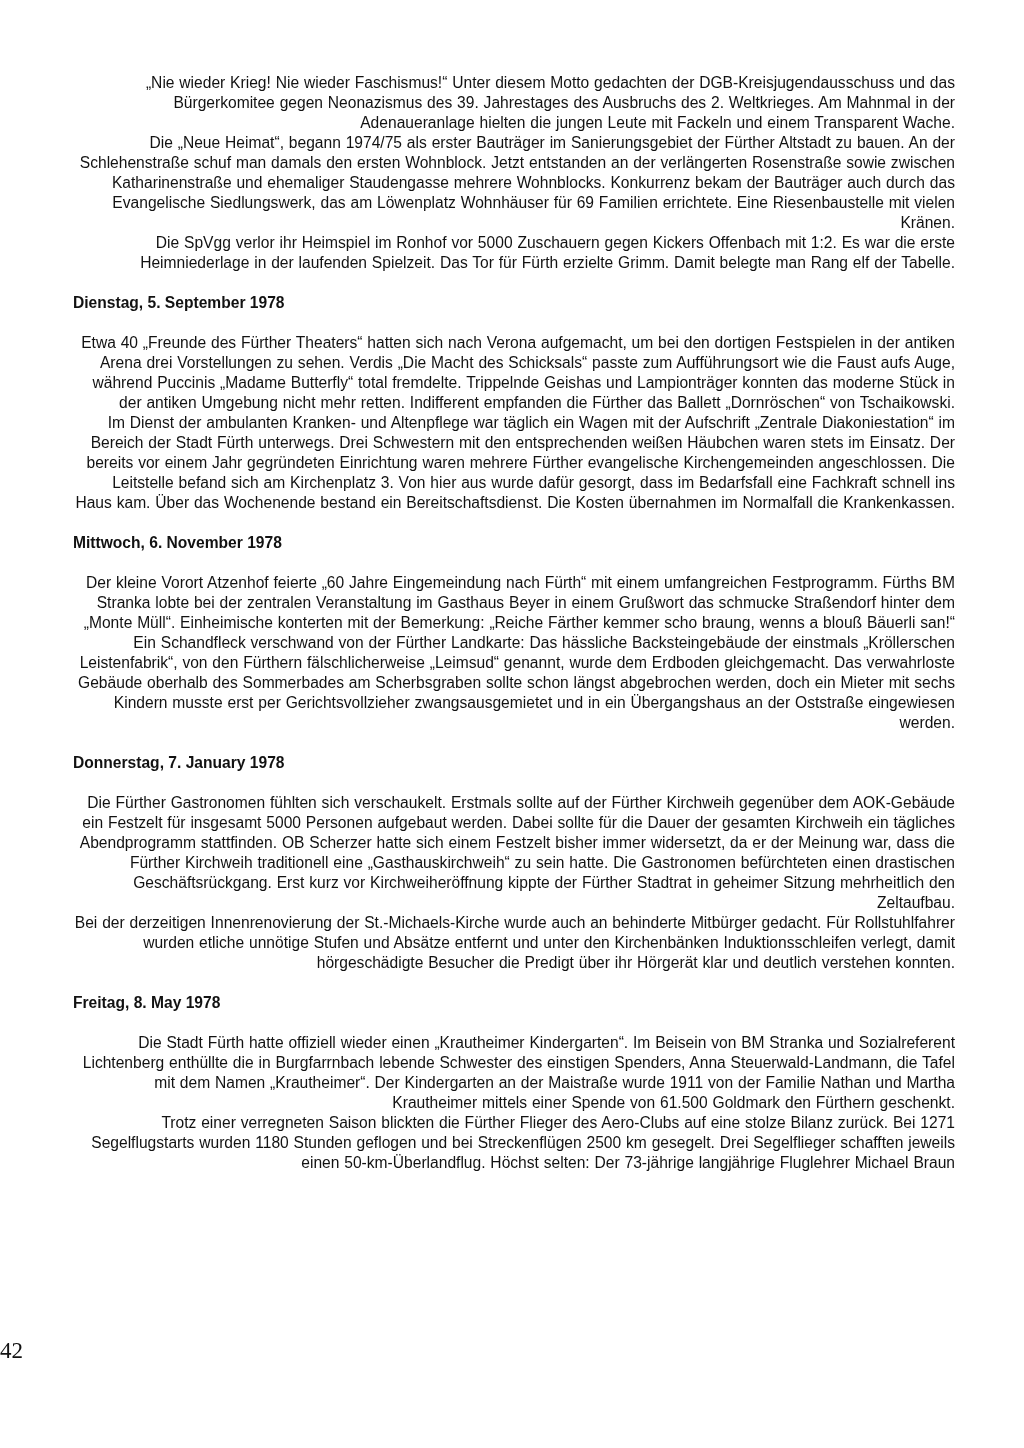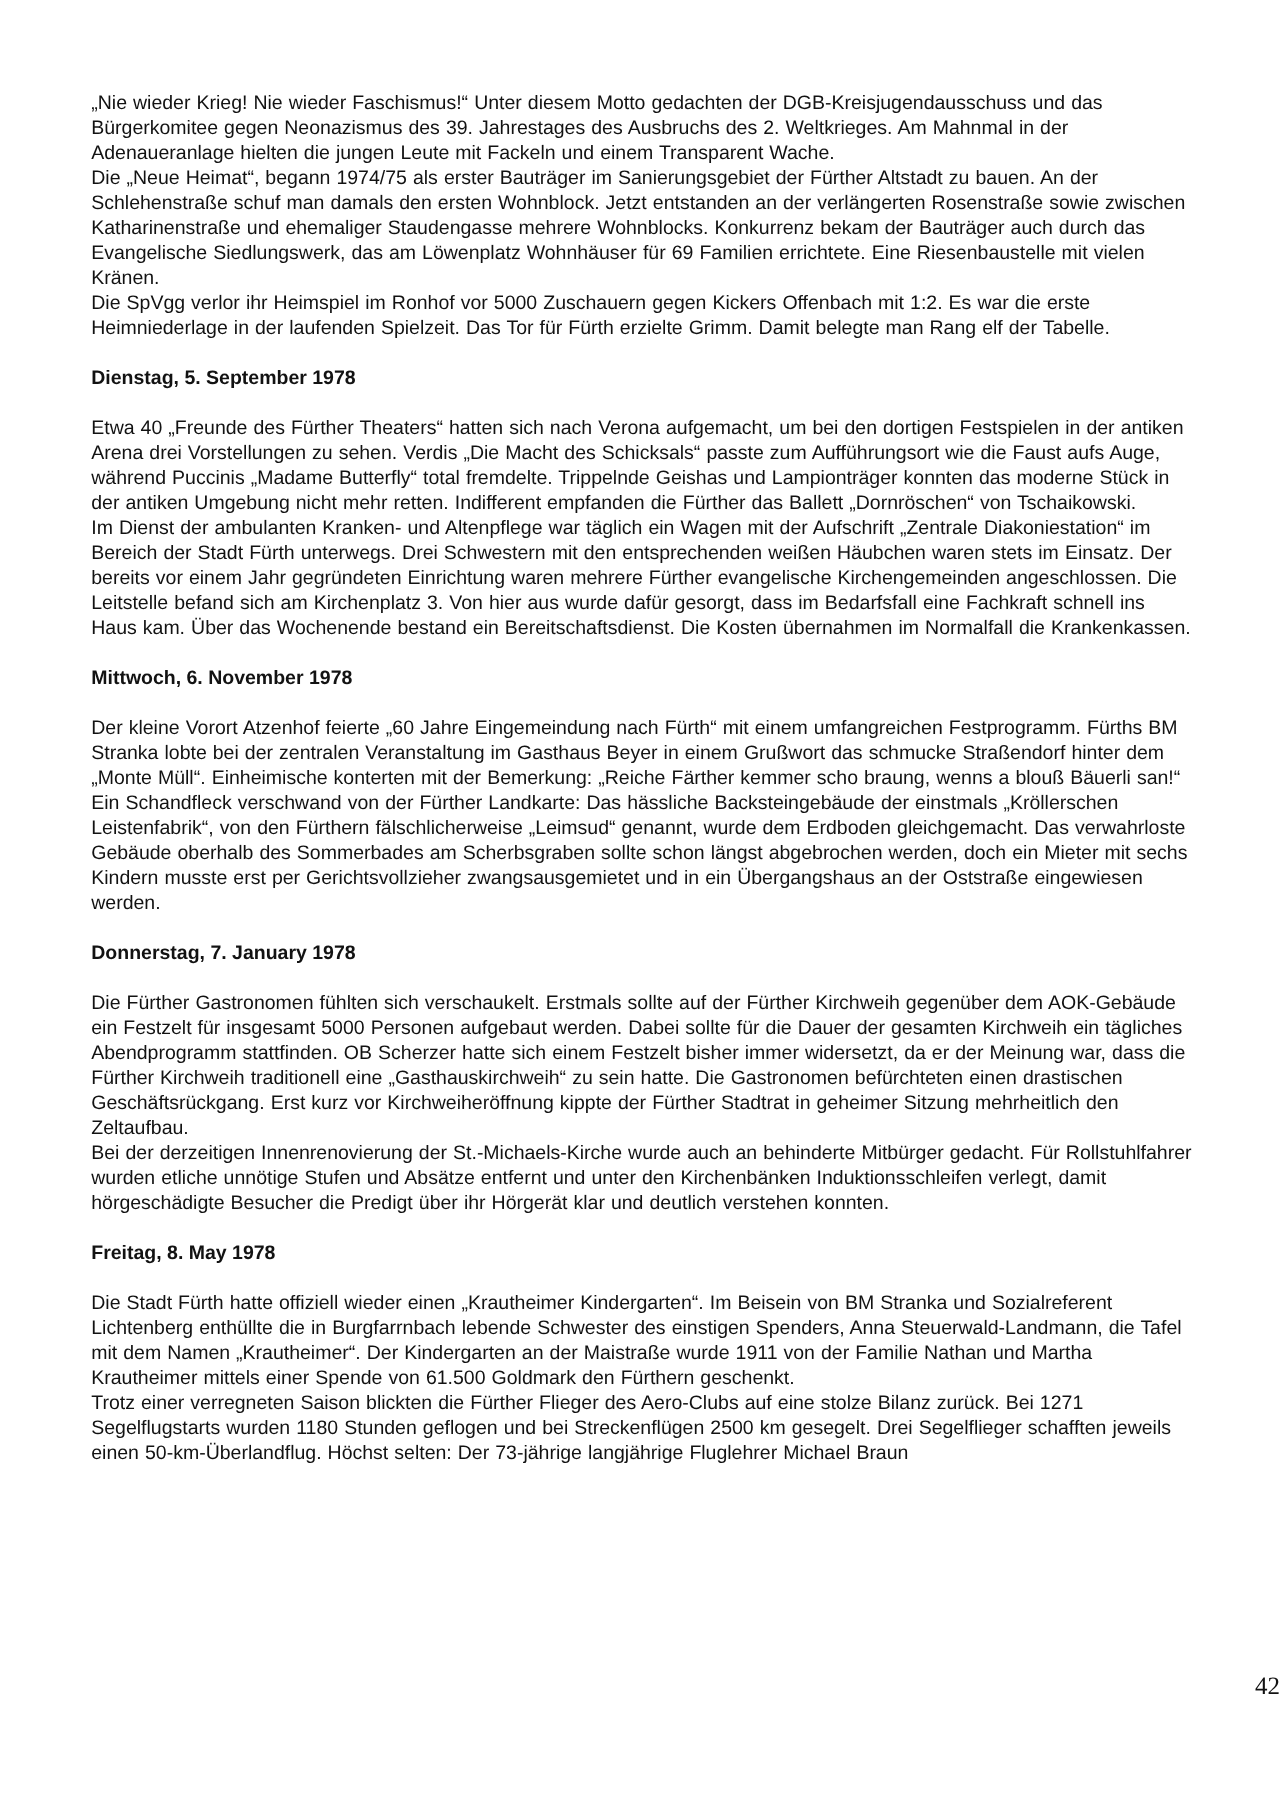--- a/index.html
+++ b/index.html
@@ -29,31 +29,31 @@
     line-height: 20px;
     font-weight: bold;
     margin: 0 0 20px 0;
     padding: 0;
   }
   .section p {
     font-size: 15.6px;
     line-height: 20px;
     margin: 0;
     padding: 0;
-    text-align: left;
+    text-align: right;
     word-spacing: 0.5px;
   }
   .footer {
     position: absolute;
     top: 1338px;
     left: 0;
     width: 1024px;
-    text-align: right;
+    text-align: left;
     font-family: "Liberation Serif", "DejaVu Serif", serif;
-    font-size: 20px;
+    font-size: 23px;
     color: #121212;
   }
 </style>
 </head>
 <body>
 
 <div class="page">
 
   <div class="section">
     <p>„Nie wieder Krieg! Nie wieder Faschismus!“ Unter diesem Motto gedachten der DGB-Kreisjugendausschuss und das Bürgerkomitee gegen Neonazismus des 39. Jahrestages des Ausbruchs des 2. Weltkrieges. Am Mahnmal in der Adenaueranlage hielten die jungen Leute mit Fackeln und einem Transparent Wache.</p>

